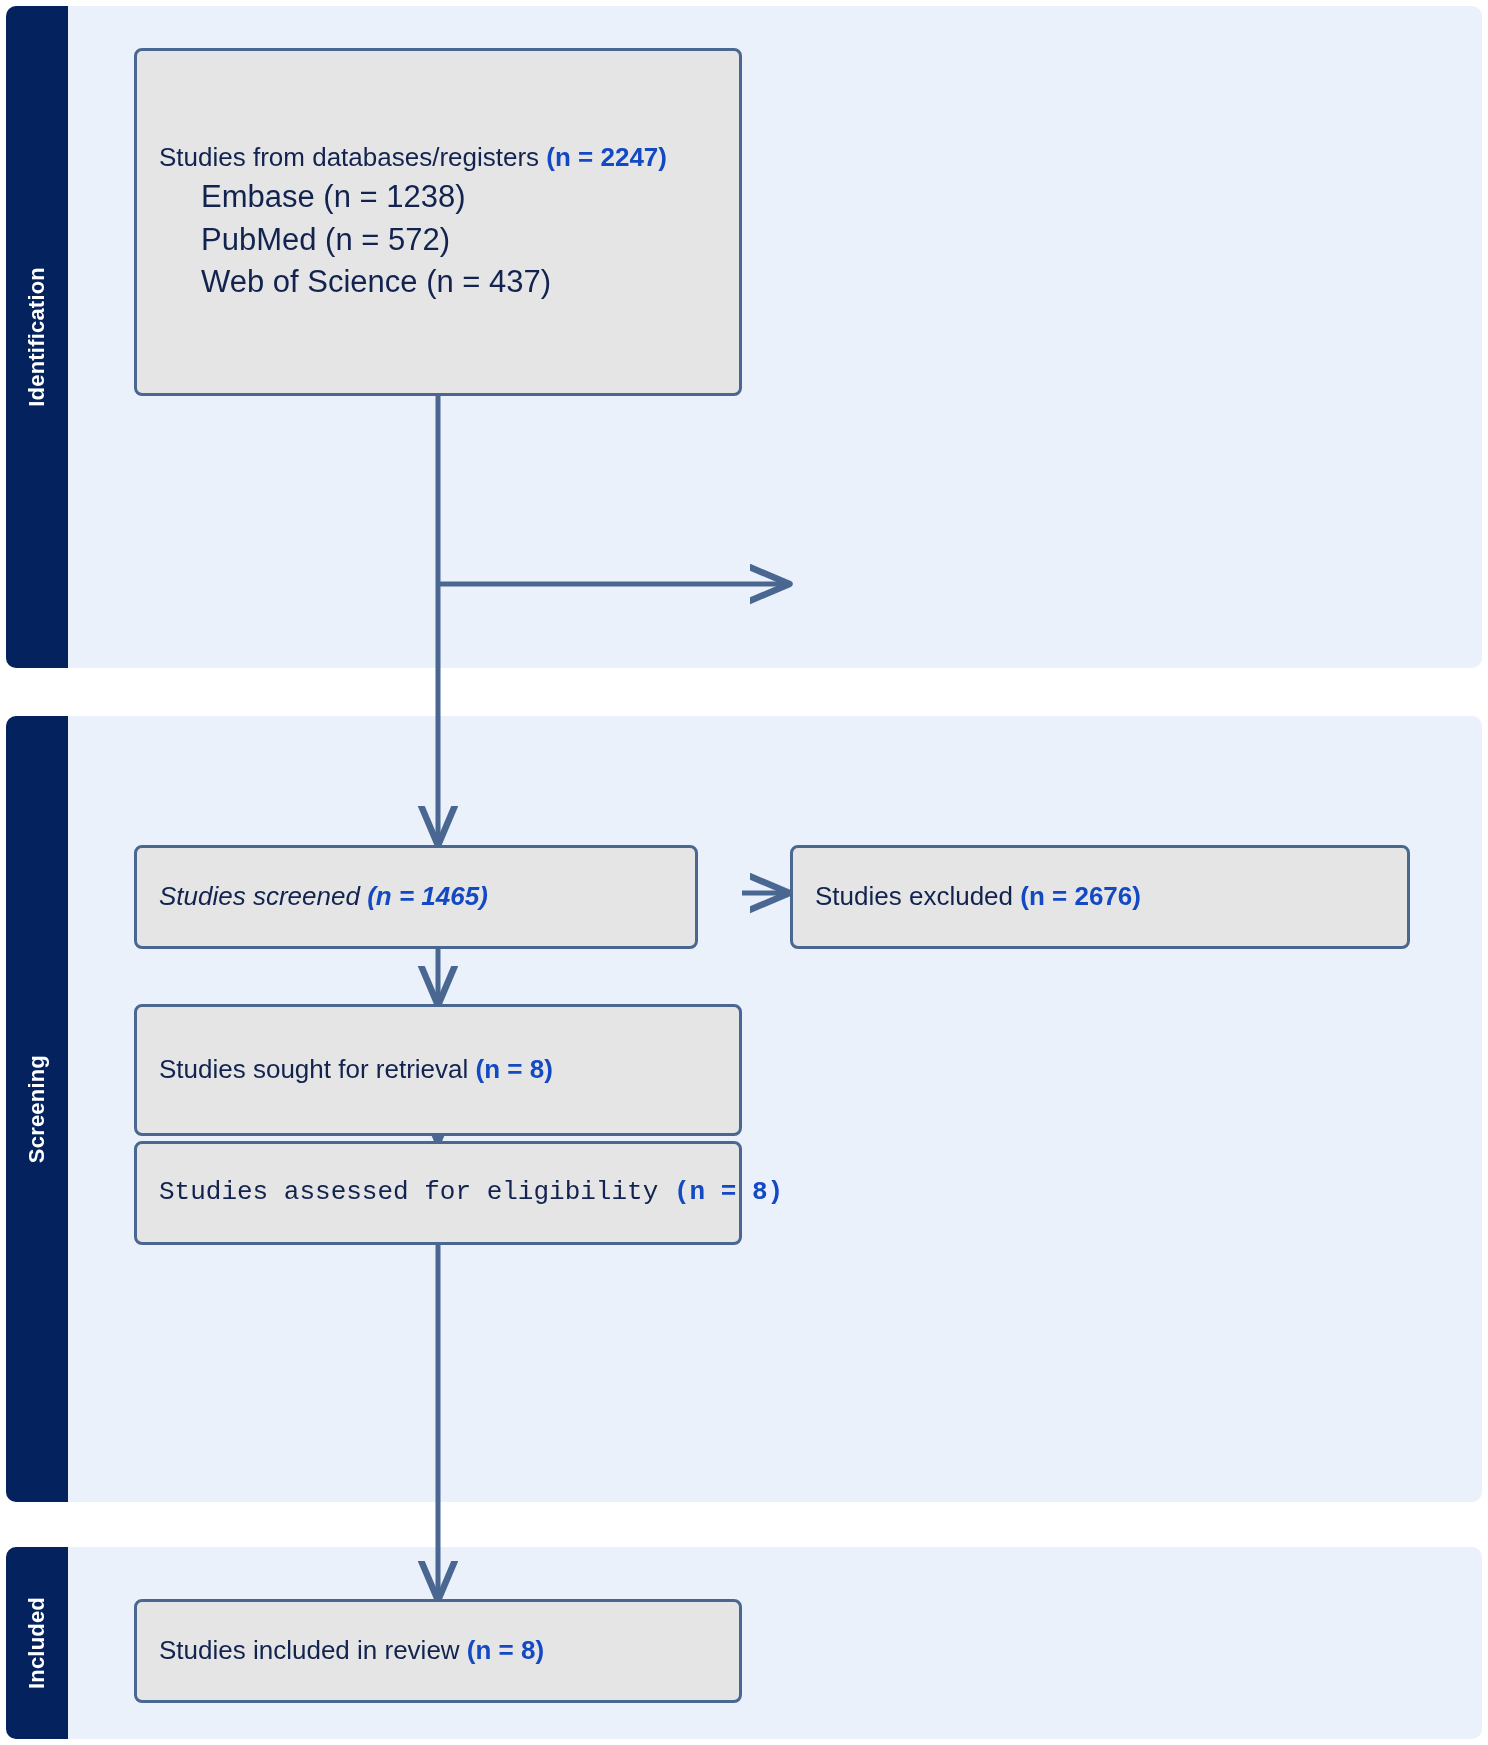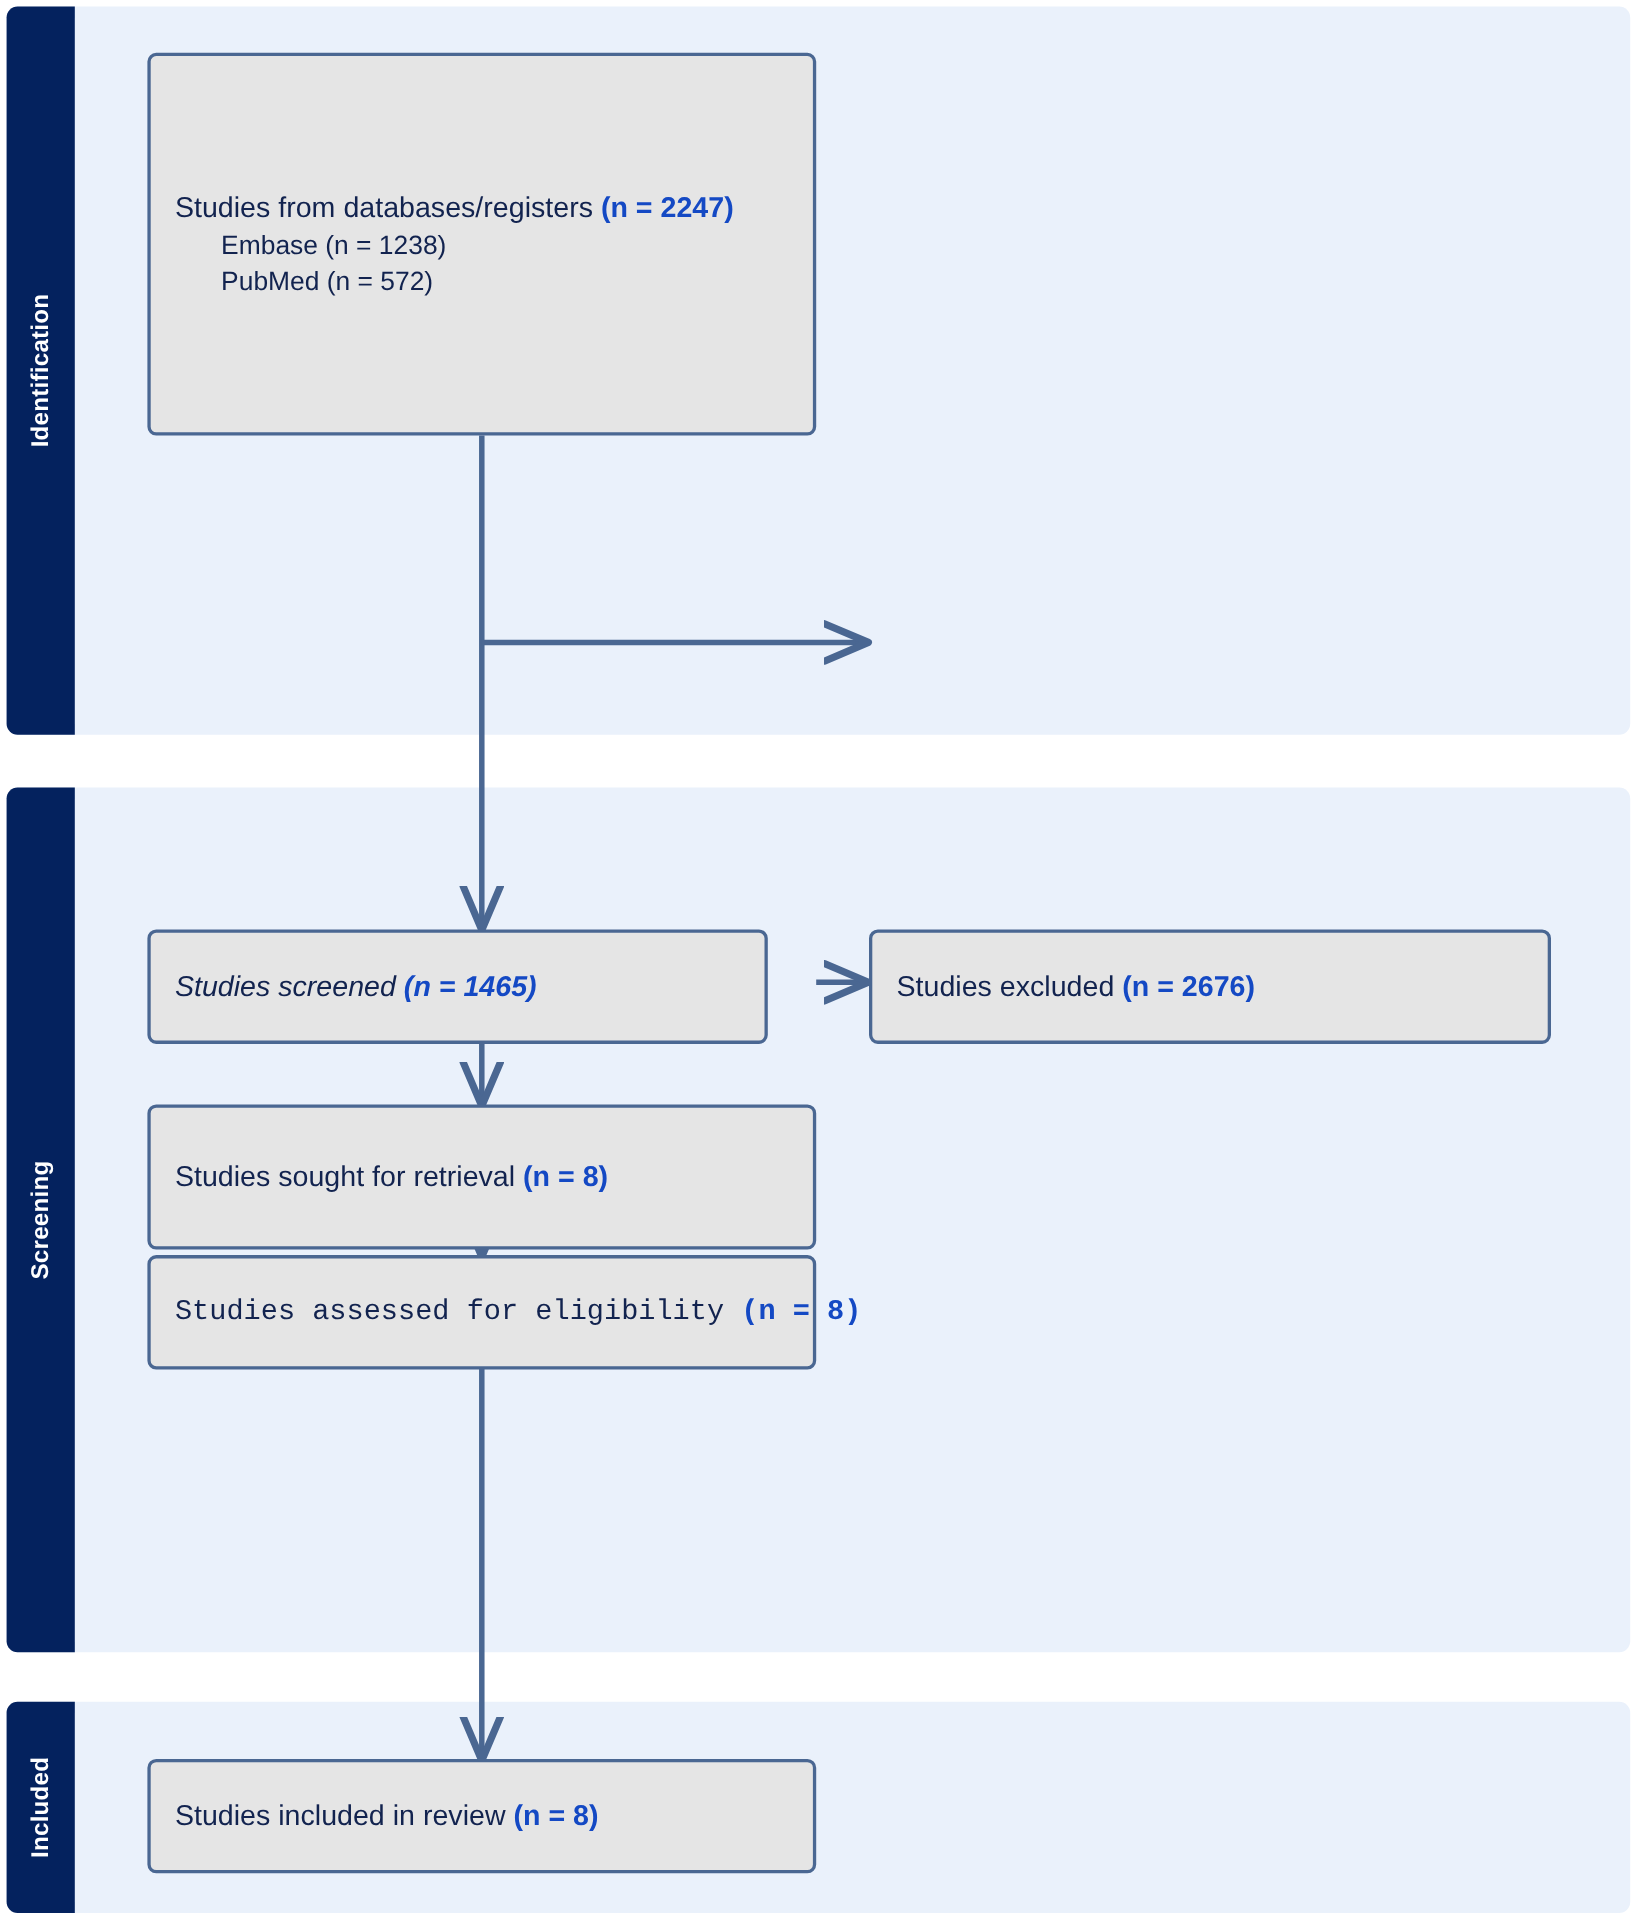--- a/index.html
+++ b/index.html
@@ -60,21 +60,21 @@
     padding: 0 22px;
   }
   .pbox .line {
     font-size: 26px;
     color: #12234f;
     line-height: 1.38;
     white-space: nowrap;
   }
   .pbox .line.sub {
     padding-left: 42px;
-    font-size: 24px;
+    font-size: 31px;
   }
   .pbox .nval {
     color: #1449c4;
     font-weight: bold;
   }
 
   
   #connectors {
     position: absolute;
     left: 0; top: 0;
@@ -125,20 +125,21 @@
 
     <line x1="438" y1="1226" x2="438" y2="1598" stroke="#4a6792" stroke-width="5" marker-end="url(#arrowhead)"></line>
   </svg>
 
   <div class="pbox" style="left:134px; top:48px; width:608px; height:348px;">
     <div class="line">
       <span>Studies from databases/registers </span><span class="nval">(n = 2247)</span>
     </div>
     <div class="line sub">Embase (n = 1238)</div>
     <div class="line sub">PubMed (n = 572)</div>
+    <div class="line sub">Web of Science (n = 437)</div>
   </div>
 
 
   <div class="pbox" style="left:134px; top:845px; width:564px; height:104px;font-style:italic;">
     <div class="line">
       <span>Studies screened </span><span class="nval">(n = 1465)</span>
     </div>
   </div>
 
   <div class="pbox" style="left:790px; top:845px; width:620px; height:104px;">

